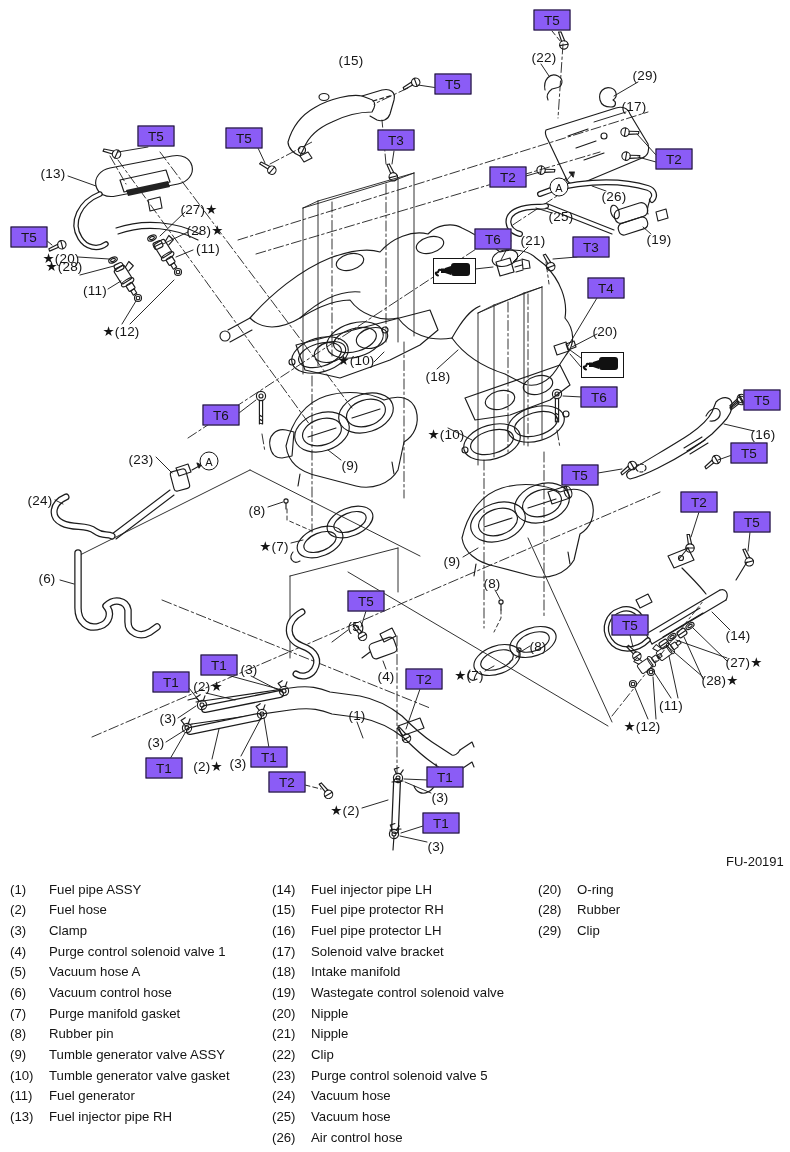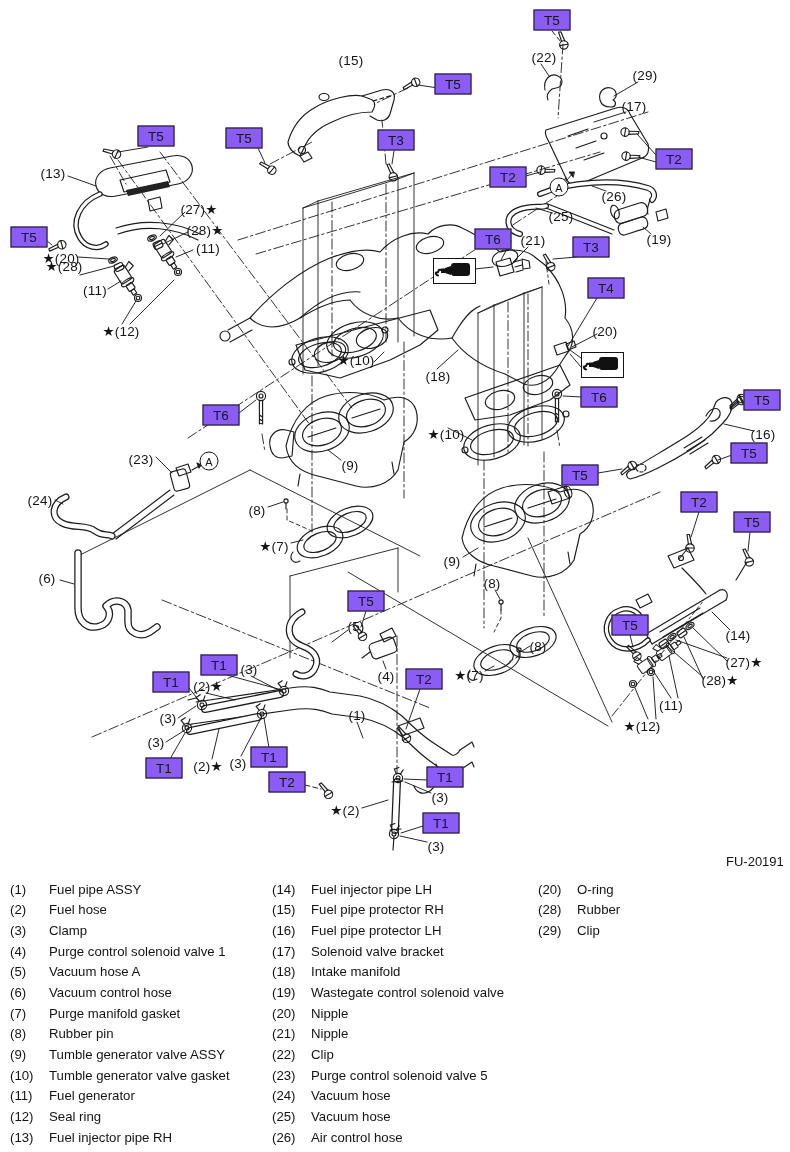--- a/index.html
+++ b/index.html
@@ -557,24 +557,20 @@
         </div>
         <div class="leg-row">
           <span class="leg-num">(10)</span>
           <span>Tumble generator valve gasket</span>
         </div>
         <div class="leg-row">
           <span class="leg-num">(11)</span>
           <span>Fuel generator</span>
         </div>
         <div class="leg-row">
-          <span class="leg-num">(12)</span>
-          <span>Seal ring</span>
-        </div>
-        <div class="leg-row">
           <span class="leg-num">(13)</span>
           <span>Fuel injector pipe RH</span>
         </div>
       </div>
       <div class="leg-col" style="left: 272px;">
         <div class="leg-row">
           <span class="leg-num">(14)</span>
           <span>Fuel injector pipe LH</span>
         </div>
         <div class="leg-row">

